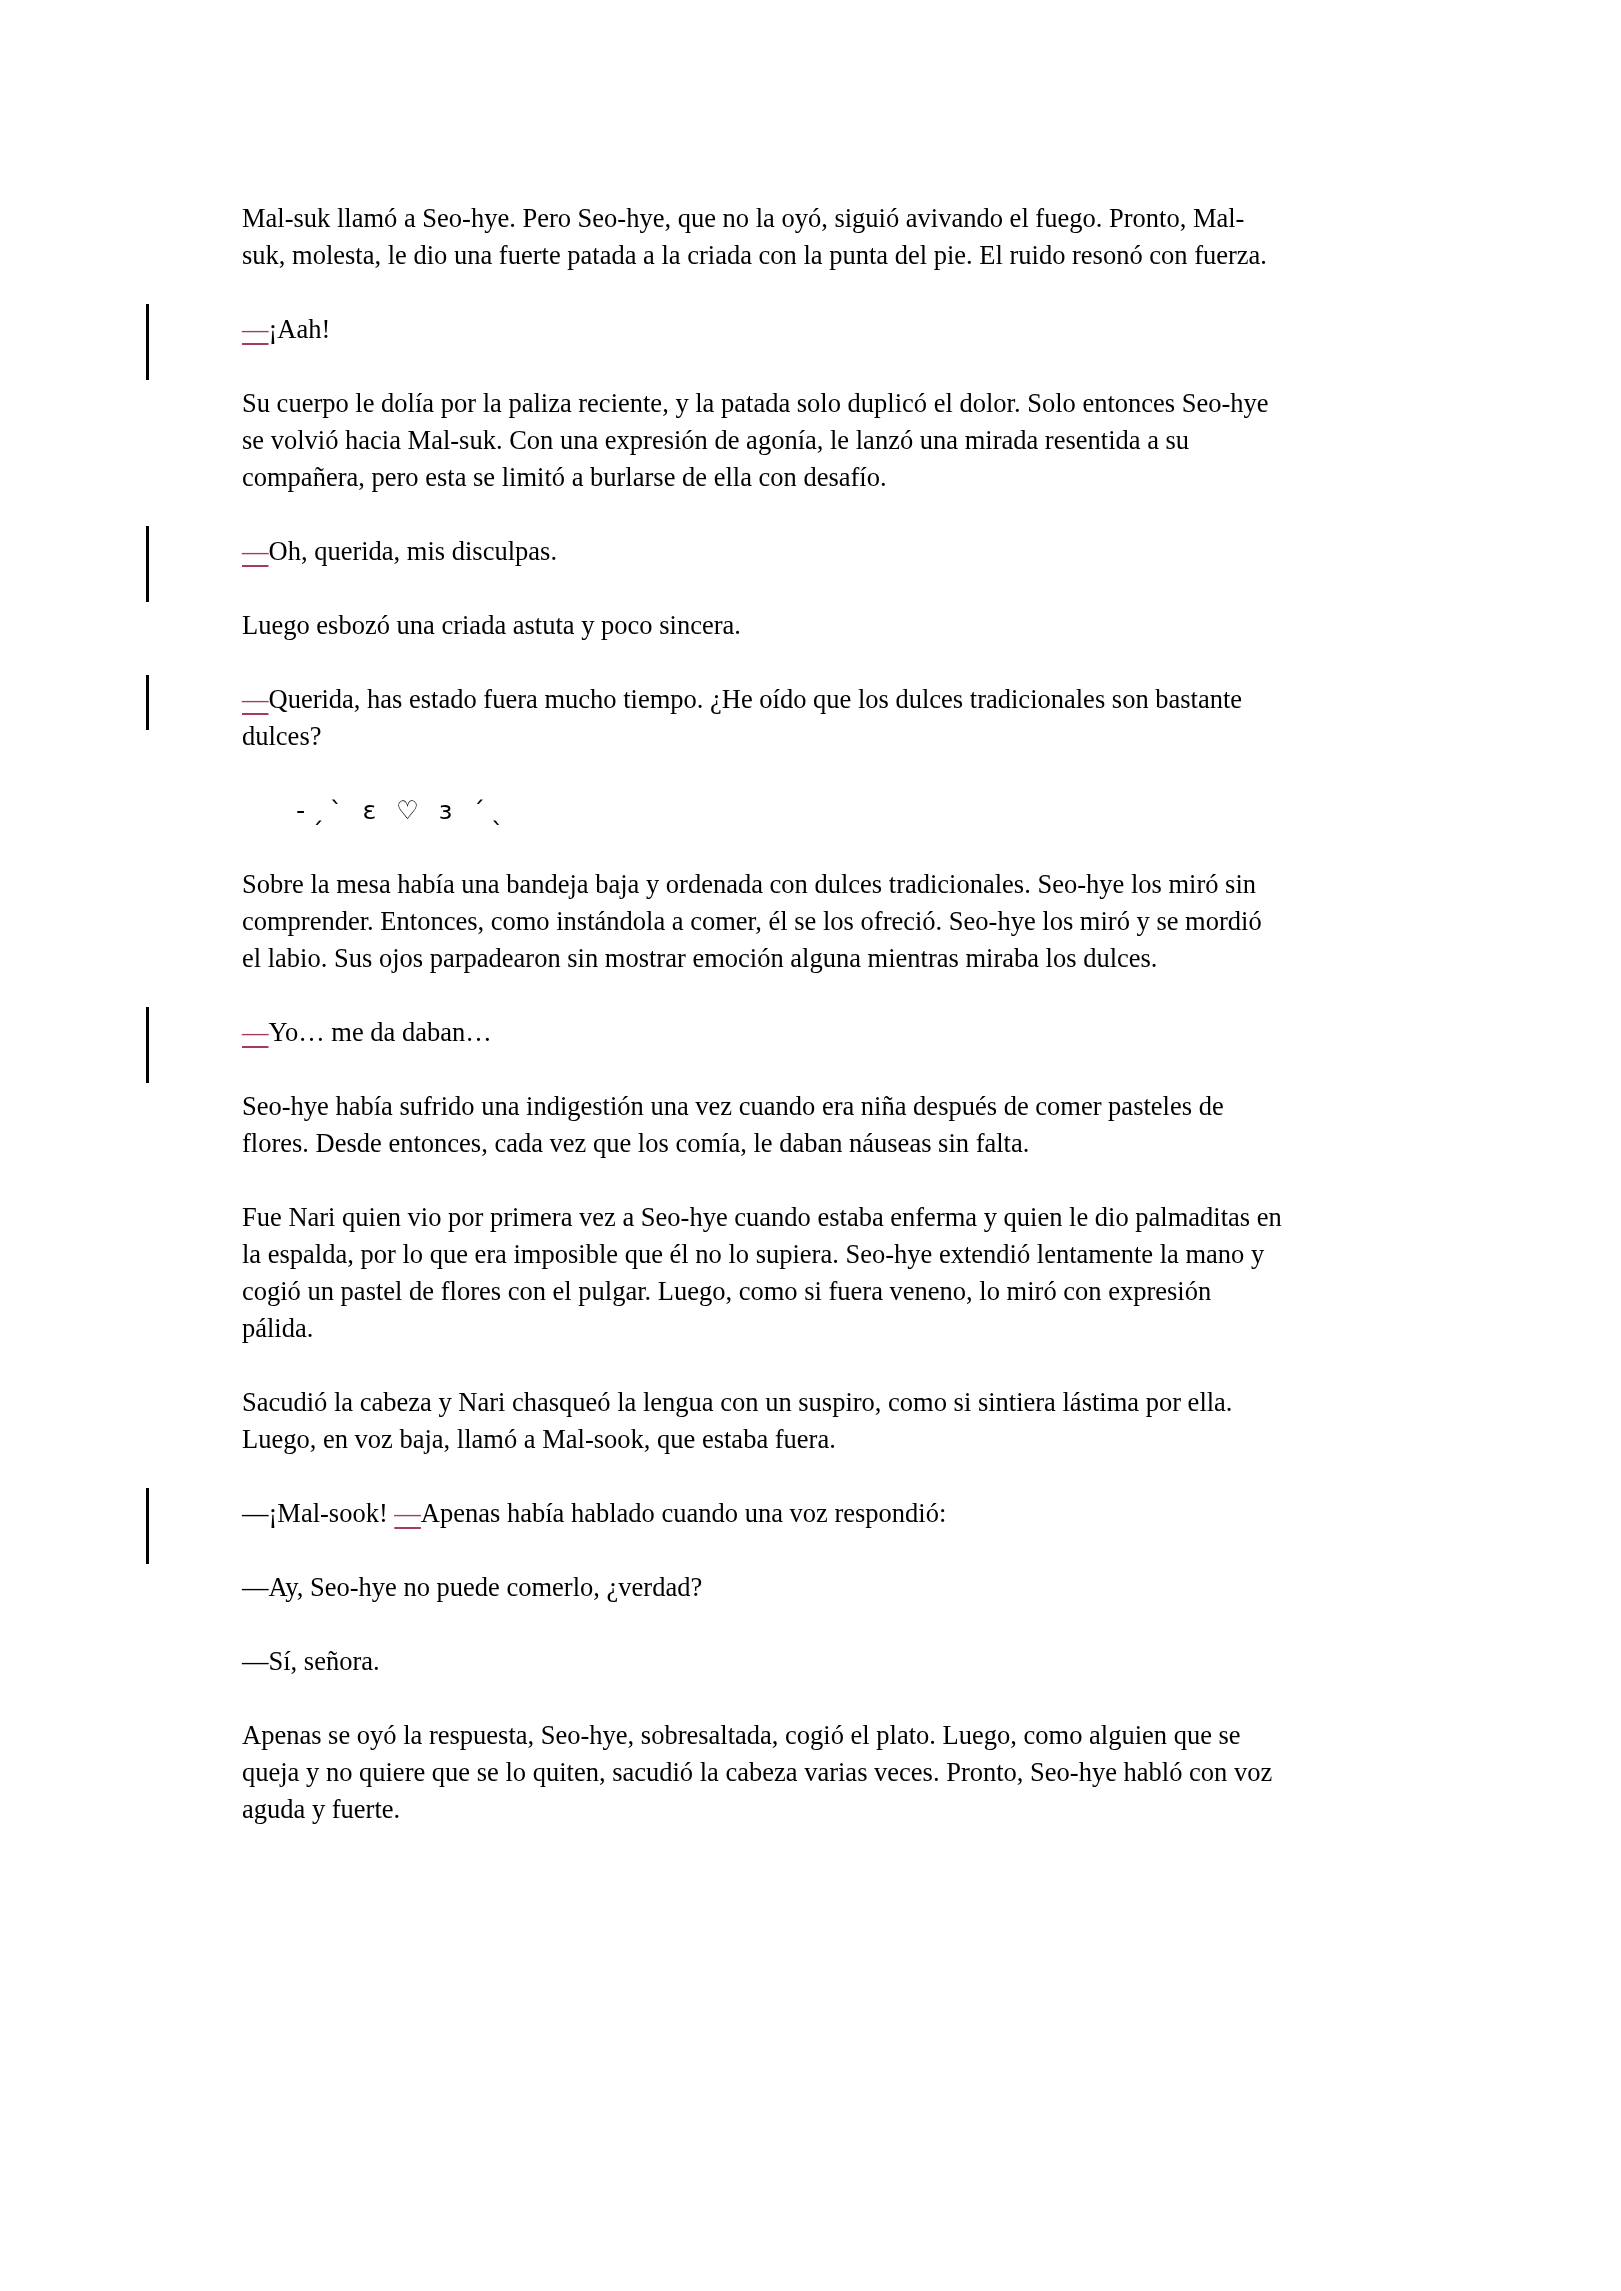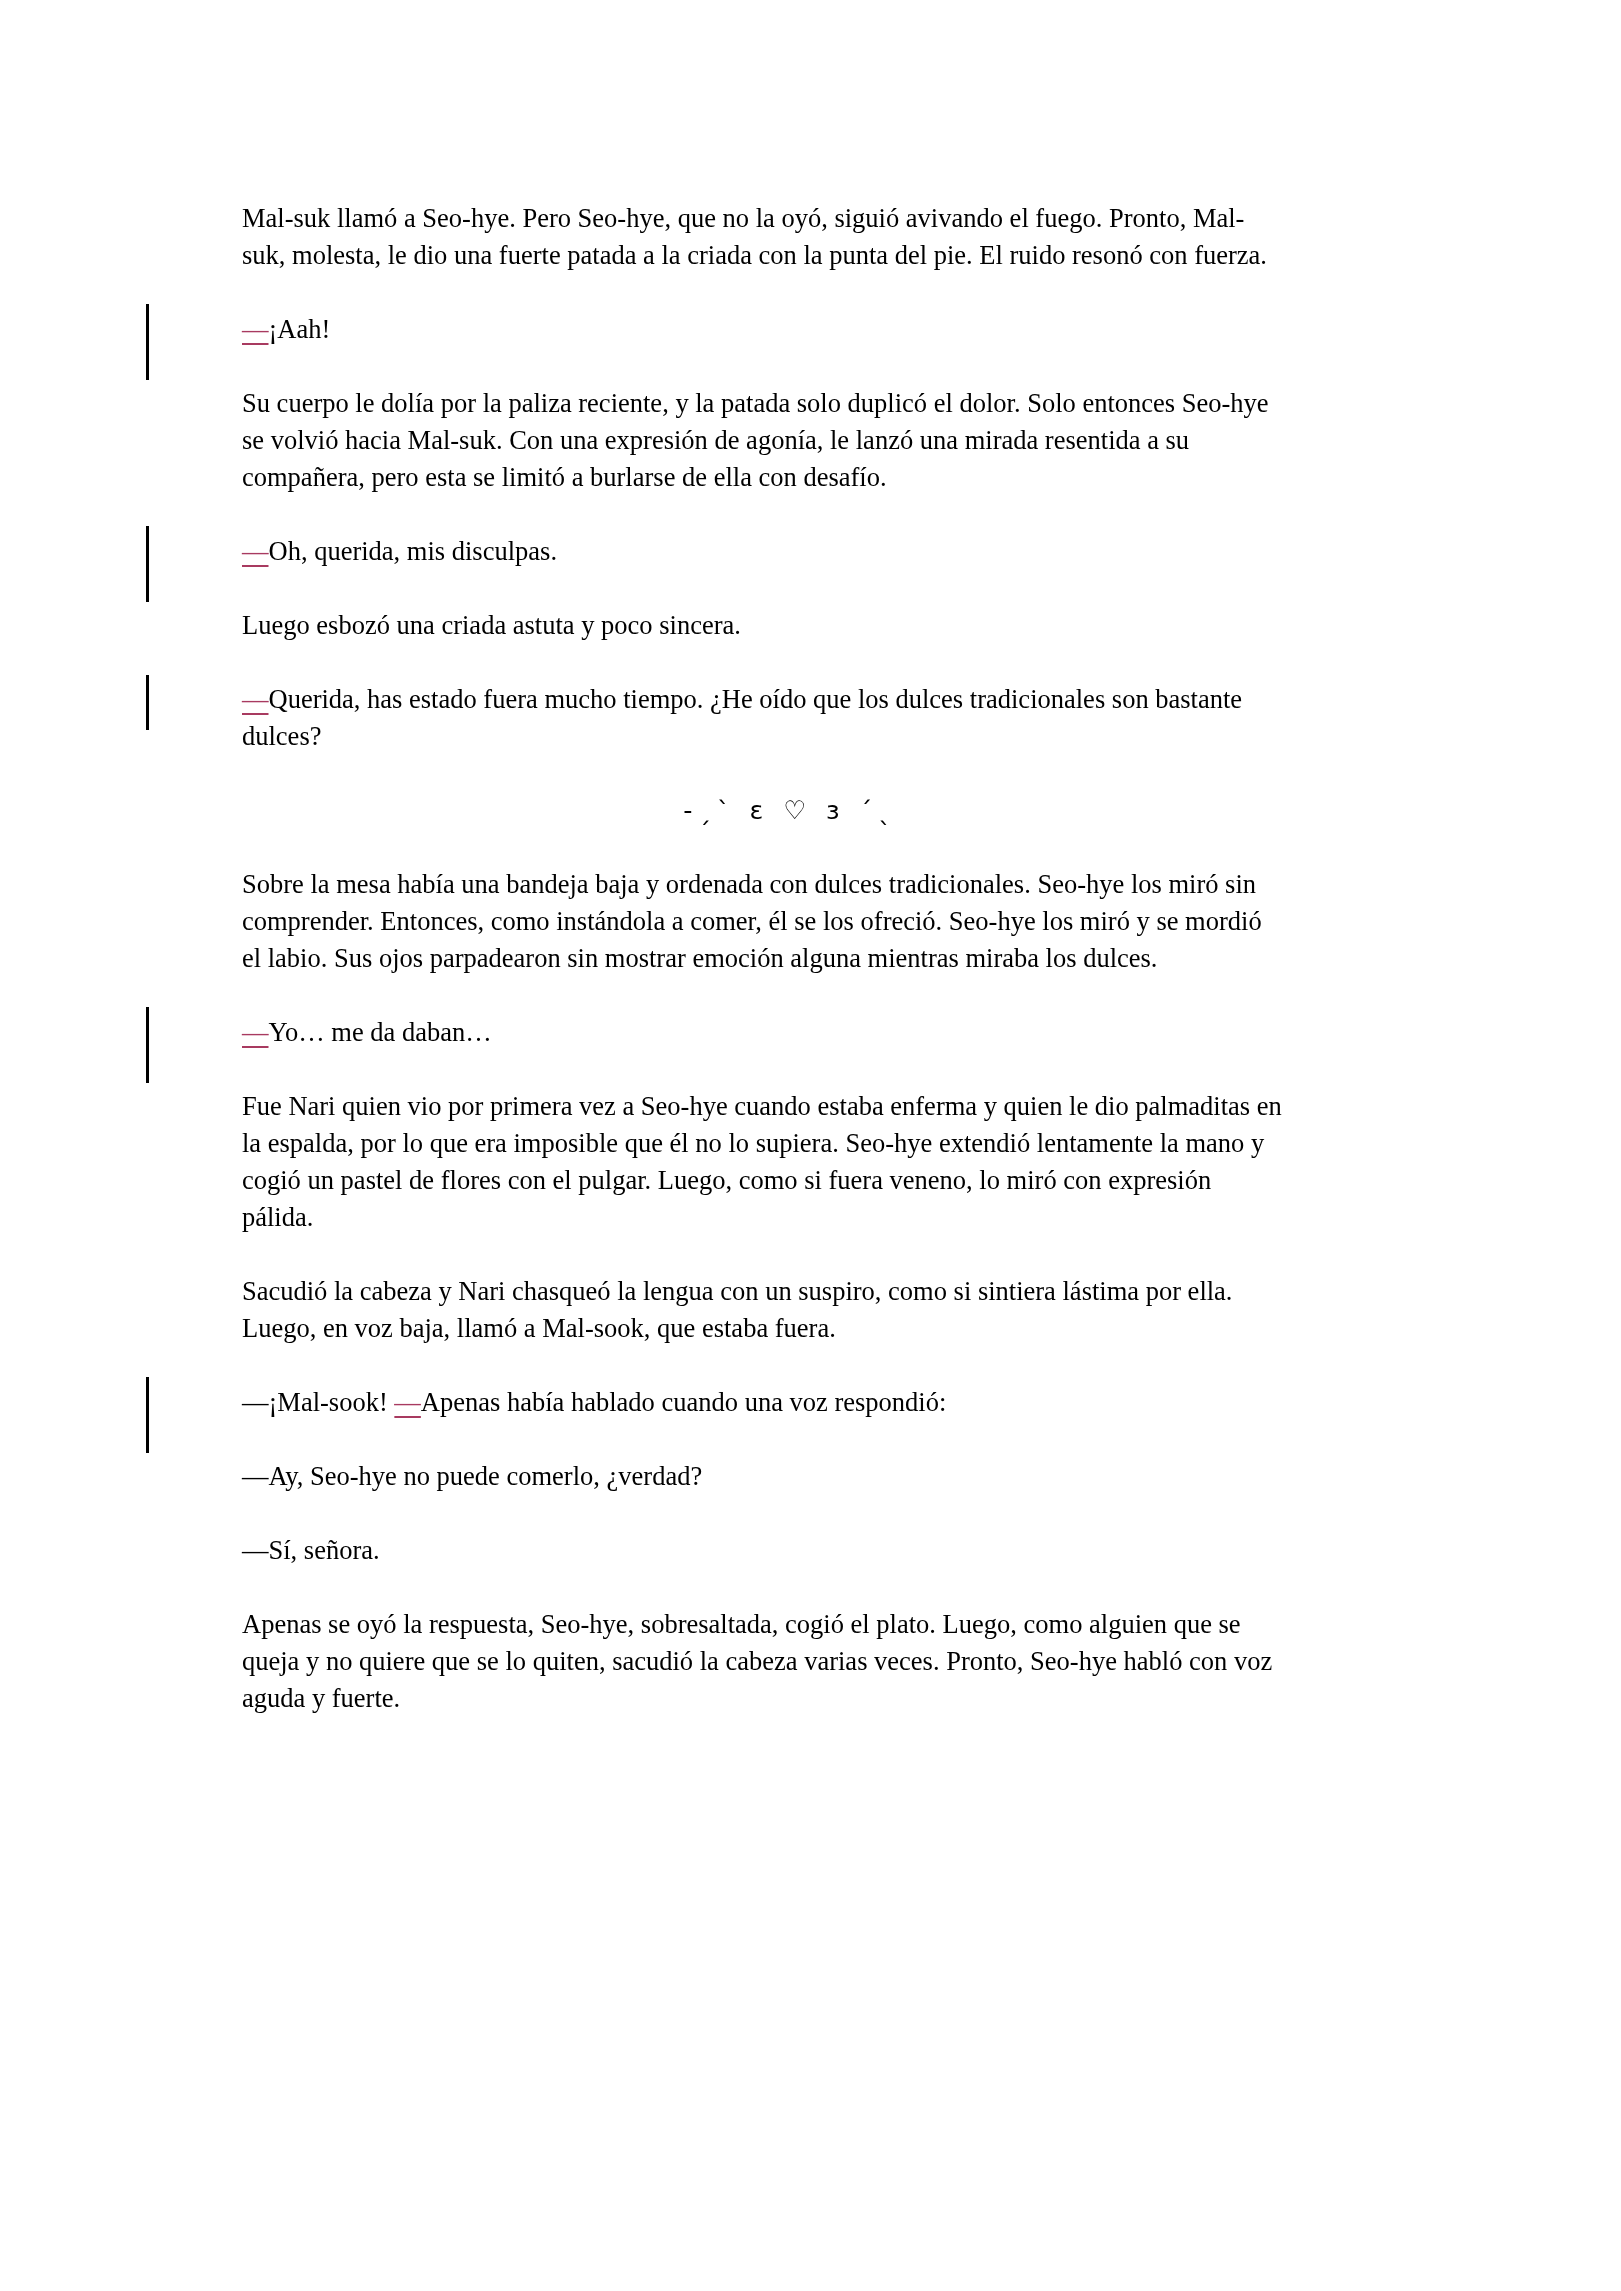--- a/index.html
+++ b/index.html
@@ -41,21 +41,20 @@
   }
   .ins {
     color: #a83a60;
     text-decoration: underline;
     text-decoration-thickness: 2px;
     text-underline-offset: 4.9px;
   }
   .divider {
     position: relative;
     margin: 43px 0 46px 0;
-    text-align: center;
     text-indent: 54px;
     font-family: "DejaVu Sans", sans-serif;
     font-size: 25.5px;
     letter-spacing: 5.9px;
     line-height: 37px;
   }
 </style>
 </head>
 <body>
 
@@ -72,20 +71,21 @@
   <p class="para"><span>Luego esbozó una criada astuta y poco sincera.</span></p>
 
   <p class="para"><span class="change-bar short"></span><span class="ins">—</span><span>Querida, has estado fuera mucho tiempo. ¿He oído que los dulces tradicionales son bastante dulces?</span></p>
 
   <p class="para divider"><span>-ˏˋ ε ♡ з ˊˎ</span></p>
 
   <p class="para"><span>Sobre la mesa había una bandeja baja y ordenada con dulces tradicionales. Seo-hye los miró sin comprender. Entonces, como instándola a comer, él se los ofreció. Seo-hye los miró y se mordió el labio. Sus ojos parpadearon sin mostrar emoción alguna mientras miraba los dulces.</span></p>
 
   <p class="para"><span class="change-bar"></span><span class="ins">—</span><span>Yo… me da daban…</span></p>
 
+  <p class="para"><span>Seo-hye había sufrido una indigestión una vez cuando era niña después de comer pasteles de flores. Desde entonces, cada vez que los comía, le daban náuseas sin falta.</span></p>
 
   <p class="para"><span>Fue Nari quien vio por primera vez a Seo-hye cuando estaba enferma y quien le dio palmaditas en la espalda, por lo que era imposible que él no lo supiera. Seo-hye extendió lentamente la mano y cogió un pastel de flores con el pulgar. Luego, como si fuera veneno, lo miró con expresión pálida.</span></p>
 
   <p class="para"><span>Sacudió la cabeza y Nari chasqueó la lengua con un suspiro, como si sintiera lástima por ella. Luego, en voz baja, llamó a Mal-sook, que estaba fuera.</span></p>
 
   <p class="para"><span class="change-bar"></span><span>—¡Mal-sook! </span><span class="ins">—</span><span>Apenas había hablado cuando una voz respondió:</span></p>
 
 
   <p class="para"><span>—Ay, Seo-hye no puede comerlo, ¿verdad?</span></p>
 

